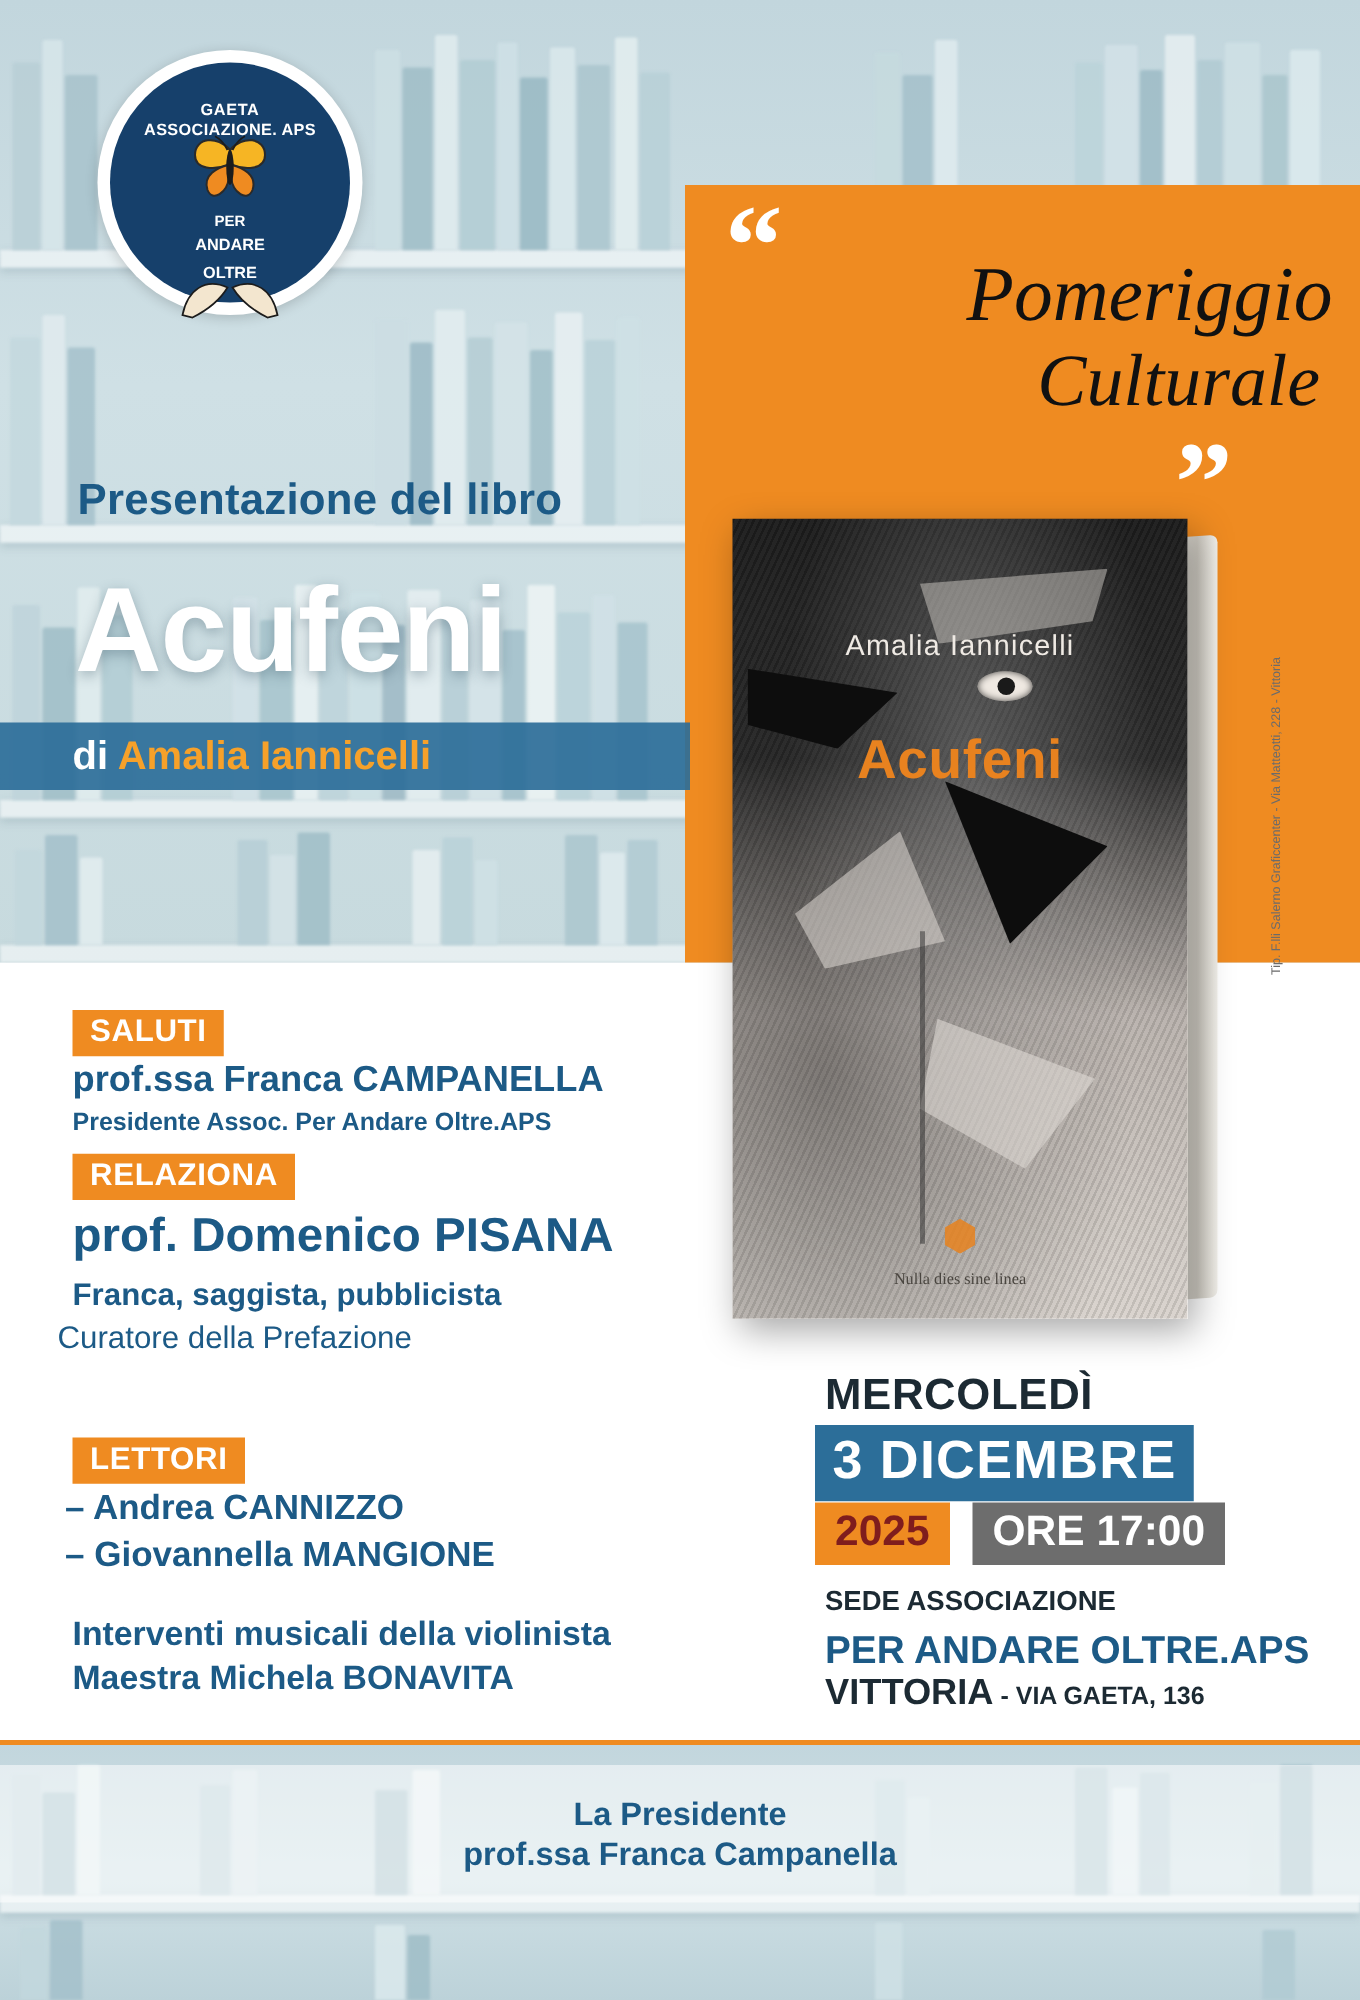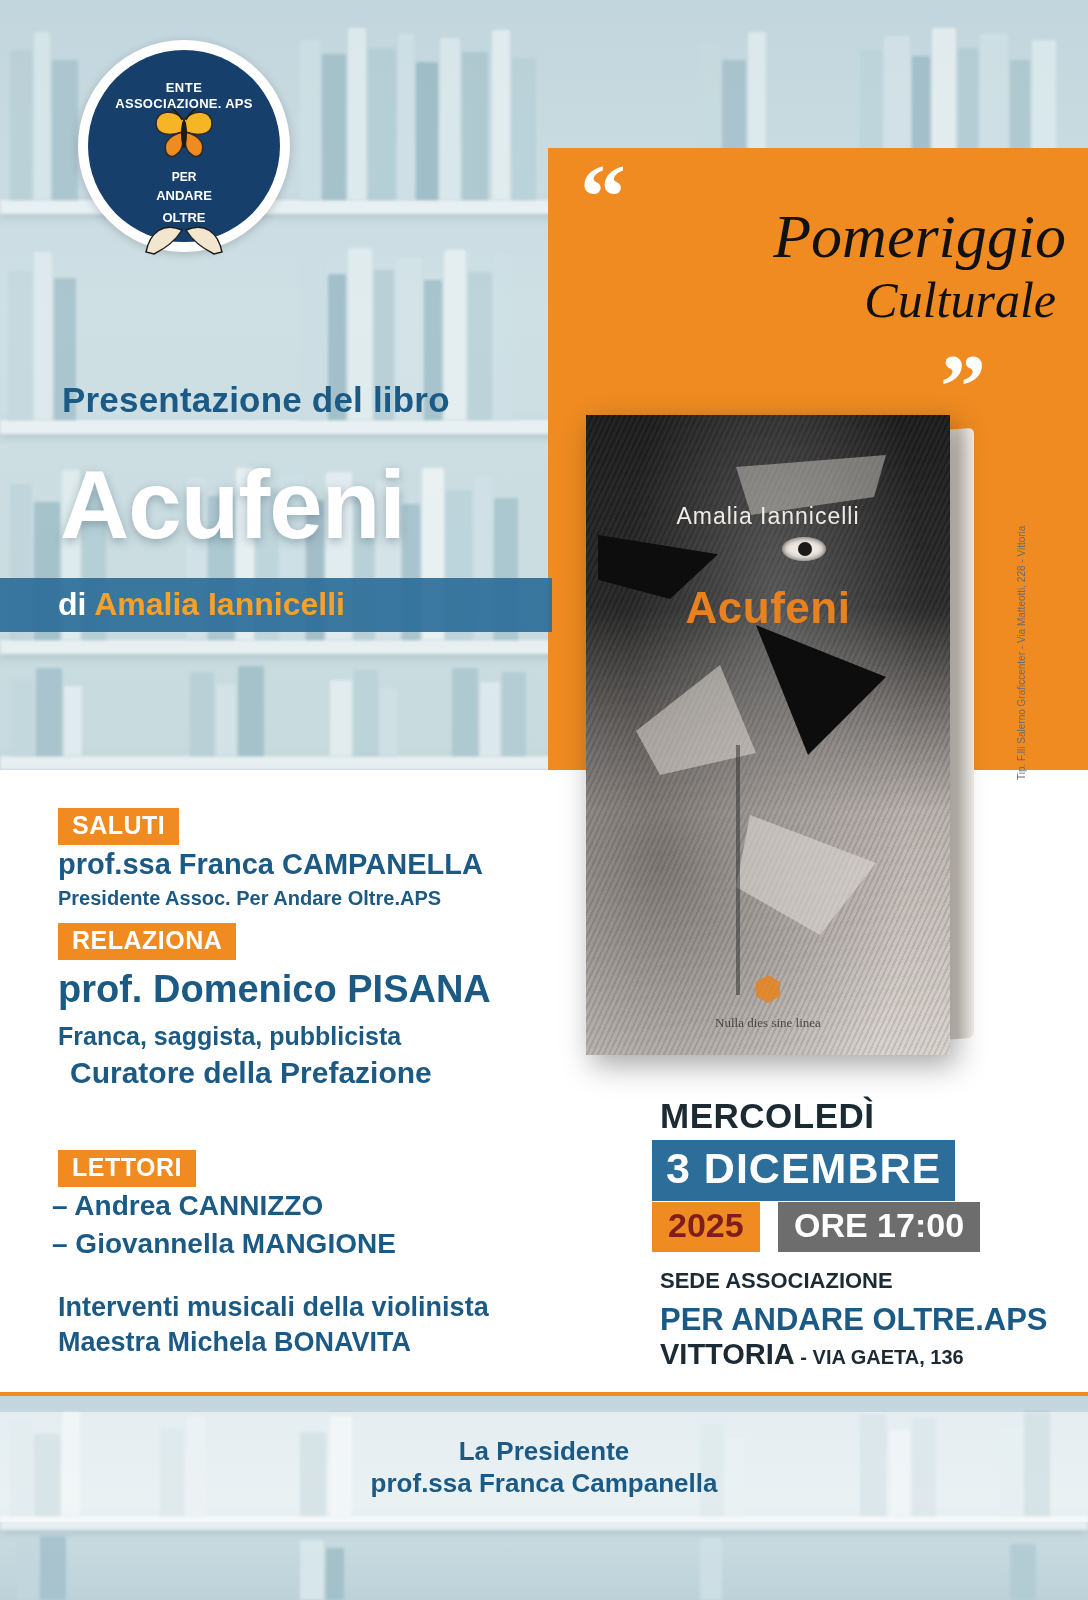--- a/index.html
+++ b/index.html
@@ -126,21 +126,21 @@
     line-height: 1.0;
     color: #111111;
   }
   .culturale {
     position: absolute;
     left: 586px; top: 275px;
     width: 470px;
     text-align: right;
     font-family: "Liberation Serif", serif;
     font-style: italic;
-    font-size: 50px;
+    font-size: 59px;
     line-height: 1.0;
     color: #111111;
   }
 
   
   .presentazione {
     position: absolute;
     left: 62px; top: 380px;
     font-size: 35px; font-weight: bold;
     color: #1c5a86;
@@ -279,21 +279,21 @@
 
   .line-strong {
     position: absolute;
     color: #1c5a86;
     font-weight: bold;
   }
   .saluti-name { left: 58px; top: 848px; font-size: 29px; }
   .saluti-role { left: 58px; top: 887px; font-size: 20px; color: #1c5a86; font-weight: bold; }
   .relaziona-name { left: 58px; top: 968px; font-size: 38px; }
   .relaziona-role1 { left: 58px; top: 1022px; font-size: 25px; font-weight: bold; }
-  .relaziona-role2 { left: 70px; top: 1056px; font-size: 30px; font-weight: bold; }
+  .relaziona-role2 { left: 46px; top: 1056px; font-size: 25px; font-weight: normal; }
   .lettore-1 { left: 52px; top: 1190px; font-size: 28px; }
   .lettore-2 { left: 52px; top: 1228px; font-size: 28px; }
   .musica-1 { left: 58px; top: 1292px; font-size: 27px; }
   .musica-2 { left: 58px; top: 1327px; font-size: 27px; }
 
   
   .mercoledi {
     position: absolute;
     left: 660px; top: 1096px;
     font-size: 35px; font-weight: bold;
@@ -456,21 +456,21 @@
       <div class="book" style="left:452px;width:26px;height:88px;background:#aac6ce;"></div>
       <div class="book" style="left:480px;width:20px;height:74px;background:#dfebee;"></div>
       <div class="book" style="left:502px;width:24px;height:84px;background:#b0cad2;"></div>
     </div>
   </div>
 
   <div class="orange-panel"></div>
 
   <div class="logo-outer"></div>
   <div class="logo-inner">
-    <div class="logo-line1">ENTE</div>
+    <div class="logo-line1">GAETA</div>
     <div class="logo-line2">ASSOCIAZIONE. APS</div>
 
     <svg class="butterfly" viewBox="0 0 72 56">
       <path d="M36 12 C26 0, 8 2, 8 16 C8 28, 24 28, 34 24 Z" fill="#f6b524" stroke="#2a2a2a" stroke-width="1.6"></path>
       <path d="M36 12 C46 0, 64 2, 64 16 C64 28, 48 28, 38 24 Z" fill="#f6b524" stroke="#2a2a2a" stroke-width="1.6"></path>
       <path d="M35 24 C26 26, 14 32, 18 44 C22 54, 34 46, 35 34 Z" fill="#ef8b21" stroke="#2a2a2a" stroke-width="1.6"></path>
       <path d="M37 24 C46 26, 58 32, 54 44 C50 54, 38 46, 37 34 Z" fill="#ef8b21" stroke="#2a2a2a" stroke-width="1.6"></path>
       <ellipse cx="36" cy="26" rx="3" ry="14" fill="#1c1c1c"></ellipse>
       <path d="M34 12 C30 4, 26 2, 24 1" stroke="#1c1c1c" stroke-width="1.4" fill="none"></path>
       <path d="M38 12 C42 4, 46 2, 48 1" stroke="#1c1c1c" stroke-width="1.4" fill="none"></path>

